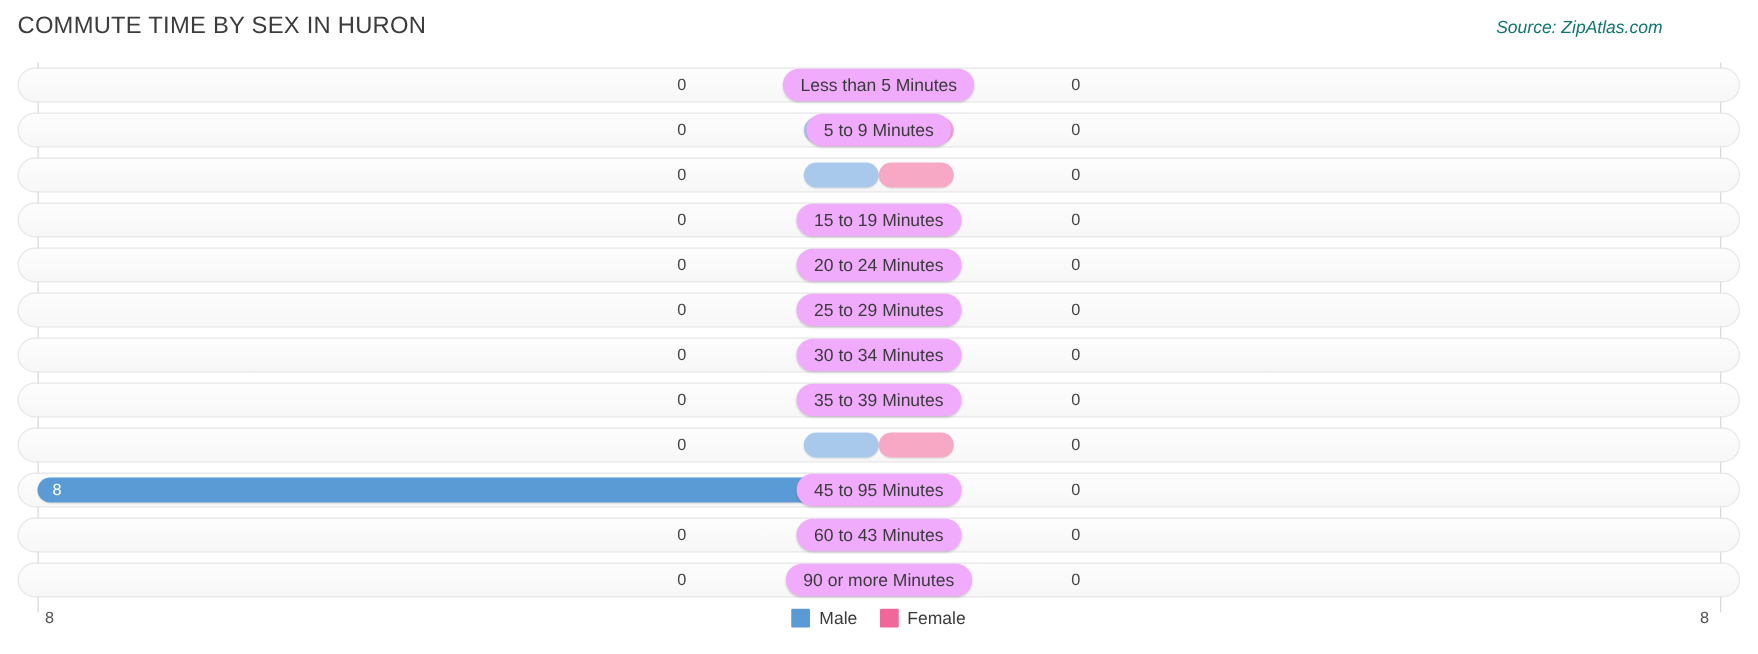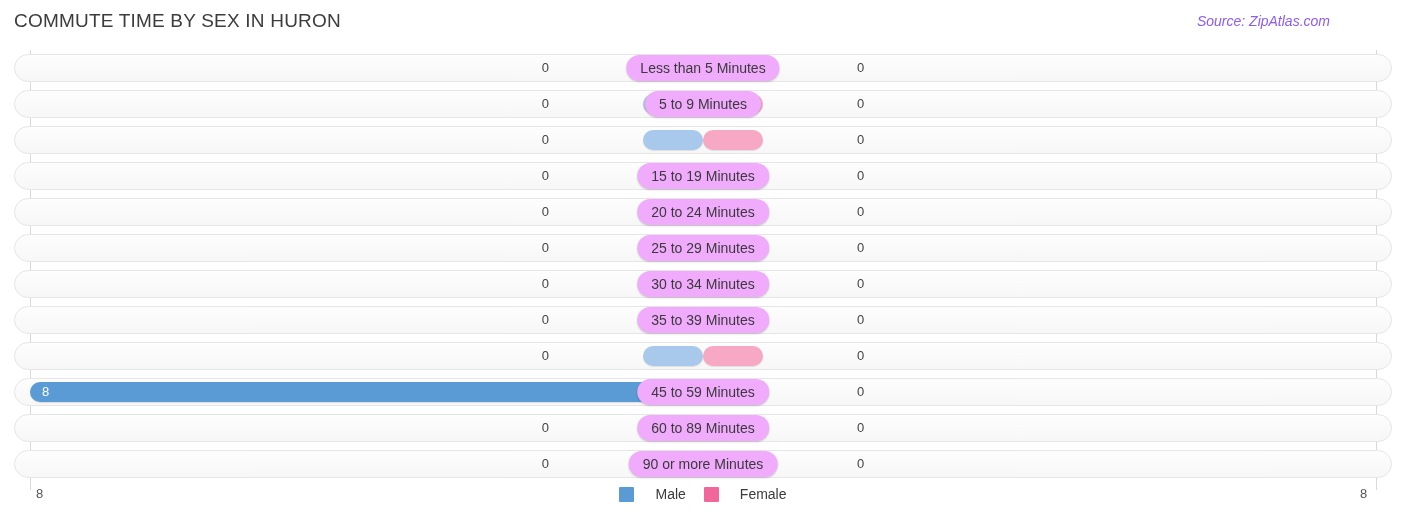--- a/index.html
+++ b/index.html
@@ -12,21 +12,21 @@
   }
   .chart{position:relative;width:1344px;height:523px;}
 
   .title{
     position:absolute;left:14px;top:10px;
     font-size:19px;letter-spacing:.2px;color:#3c3c3c;
     white-space:nowrap;
   }
   .source{
     position:absolute;right:14px;top:13px;
-    font-size:14px;font-style:italic;color:#8b5cf6;
+    font-size:14px;font-style:italic;color:#0f766e;
     white-space:nowrap;
   }
 
   .plot{position:absolute;left:0;top:50px;width:1406px;height:434px;}
 
   .gridline{position:absolute;top:0;bottom:-6px;width:1px;background:#d9d9d9;}
   .grid-left{left:30px;}
   .grid-right{left:1376px;}
 
   .rows{position:absolute;left:0;top:0;width:100%;}
@@ -94,21 +94,21 @@
     position:absolute;left:36px;top:0;font-size:13px;color:#555;
   }
   .axis-right{
     position:absolute;left:1360px;top:0;font-size:13px;color:#555;
   }
 
   .legend{
     position:absolute;left:0;top:487px;width:1406px;
     display:flex;justify-content:center;align-items:center;gap:18px;
   }
-  .legend-item{display:flex;align-items:center;gap:21px;}
+  .legend-item{display:flex;align-items:center;gap:7px;}
   .swatch{width:15px;height:15px;display:block;border-radius:1px;}
   .legend-label{font-size:14px;color:#3a3a3a;line-height:15px;}
 </style>
 </head>
 <body>
 
 <div class="chart">
 
   <div class="title">COMMUTE TIME BY SEX IN HURON</div>
   <div class="source">Source: ZipAtlas.com</div>
@@ -206,31 +206,31 @@
           </div>
         </div>
         <div class="row highlight">
           <div class="track"></div>
           <div class="bars">
             <div class="male-bar" style="width: 673px;">
               <span class="male-inner-val">8</span>
             </div>
             <div class="female-bar" style="width: 60px;"></div>
             <span class="right-val">0</span>
-            <div class="cat-label">45 to 59 Minutes</div>
-          </div>
-        </div>
-        <div class="row">
-          <div class="track"></div>
-          <div class="bars">
-            <span class="left-val">0</span>
-            <div class="male-bar" style="width: 60px;"></div>
-            <div class="female-bar" style="width: 60px;"></div>
-            <span class="right-val">0</span>
-            <div class="cat-label">60 to 89 Minutes</div>
+            <div class="cat-label">45 to 95 Minutes</div>
+          </div>
+        </div>
+        <div class="row">
+          <div class="track"></div>
+          <div class="bars">
+            <span class="left-val">0</span>
+            <div class="male-bar" style="width: 60px;"></div>
+            <div class="female-bar" style="width: 60px;"></div>
+            <span class="right-val">0</span>
+            <div class="cat-label">60 to 43 Minutes</div>
           </div>
         </div>
         <div class="row">
           <div class="track"></div>
           <div class="bars">
             <span class="left-val">0</span>
             <div class="male-bar" style="width: 60px;"></div>
             <div class="female-bar" style="width: 60px;"></div>
             <span class="right-val">0</span>
             <div class="cat-label">90 or more Minutes</div>

